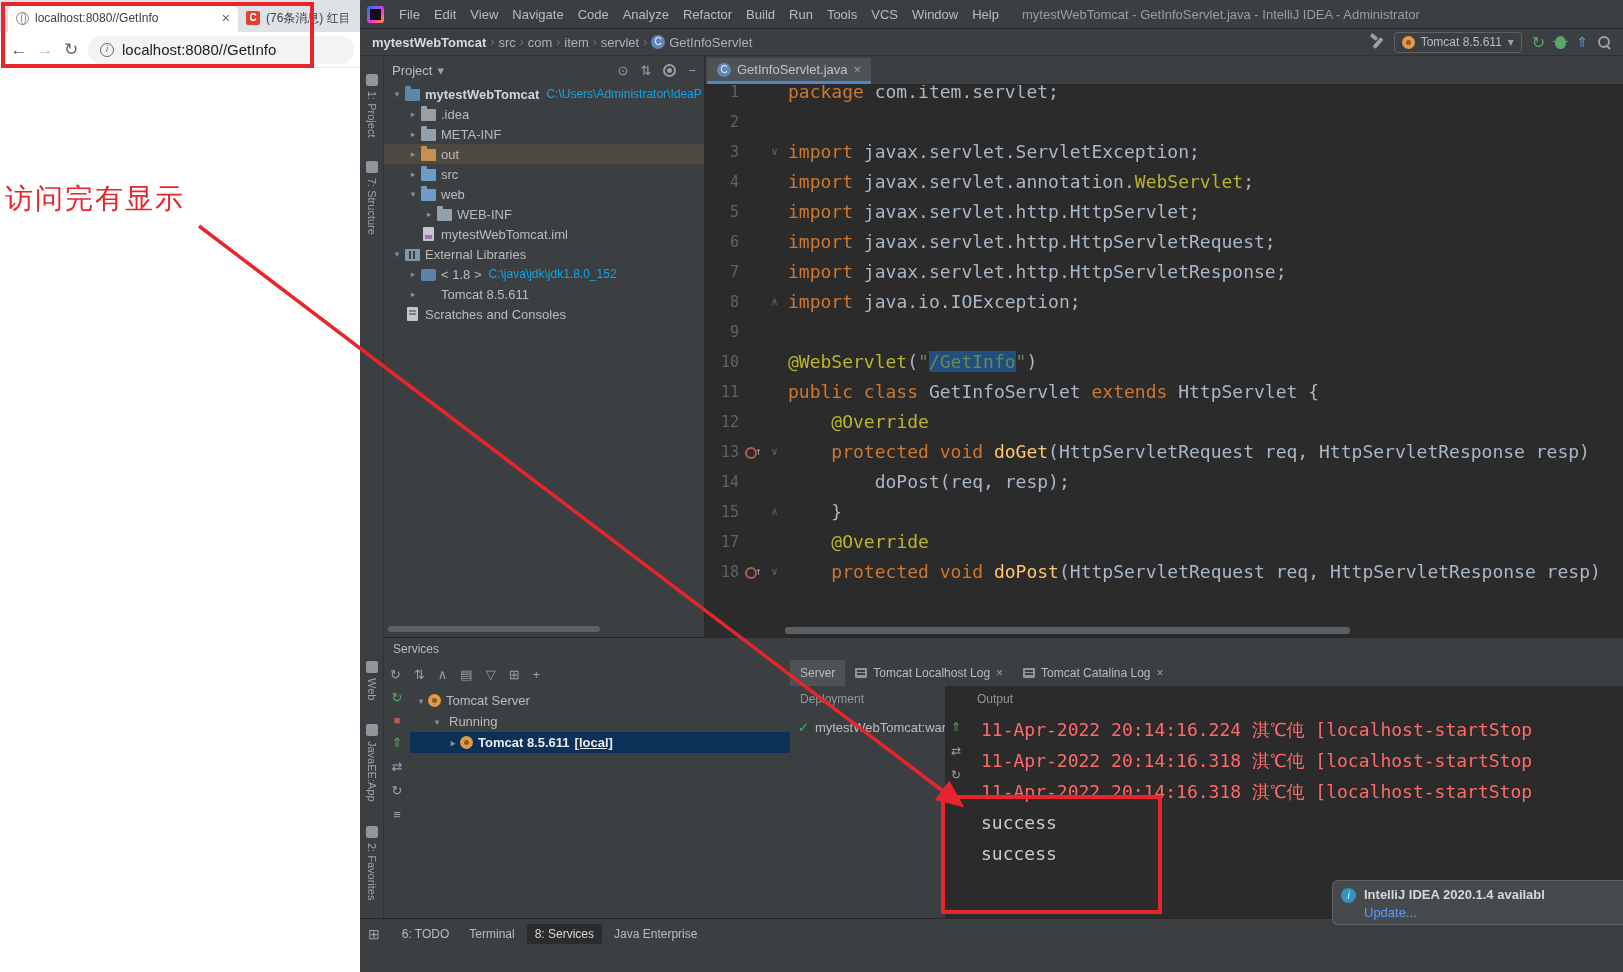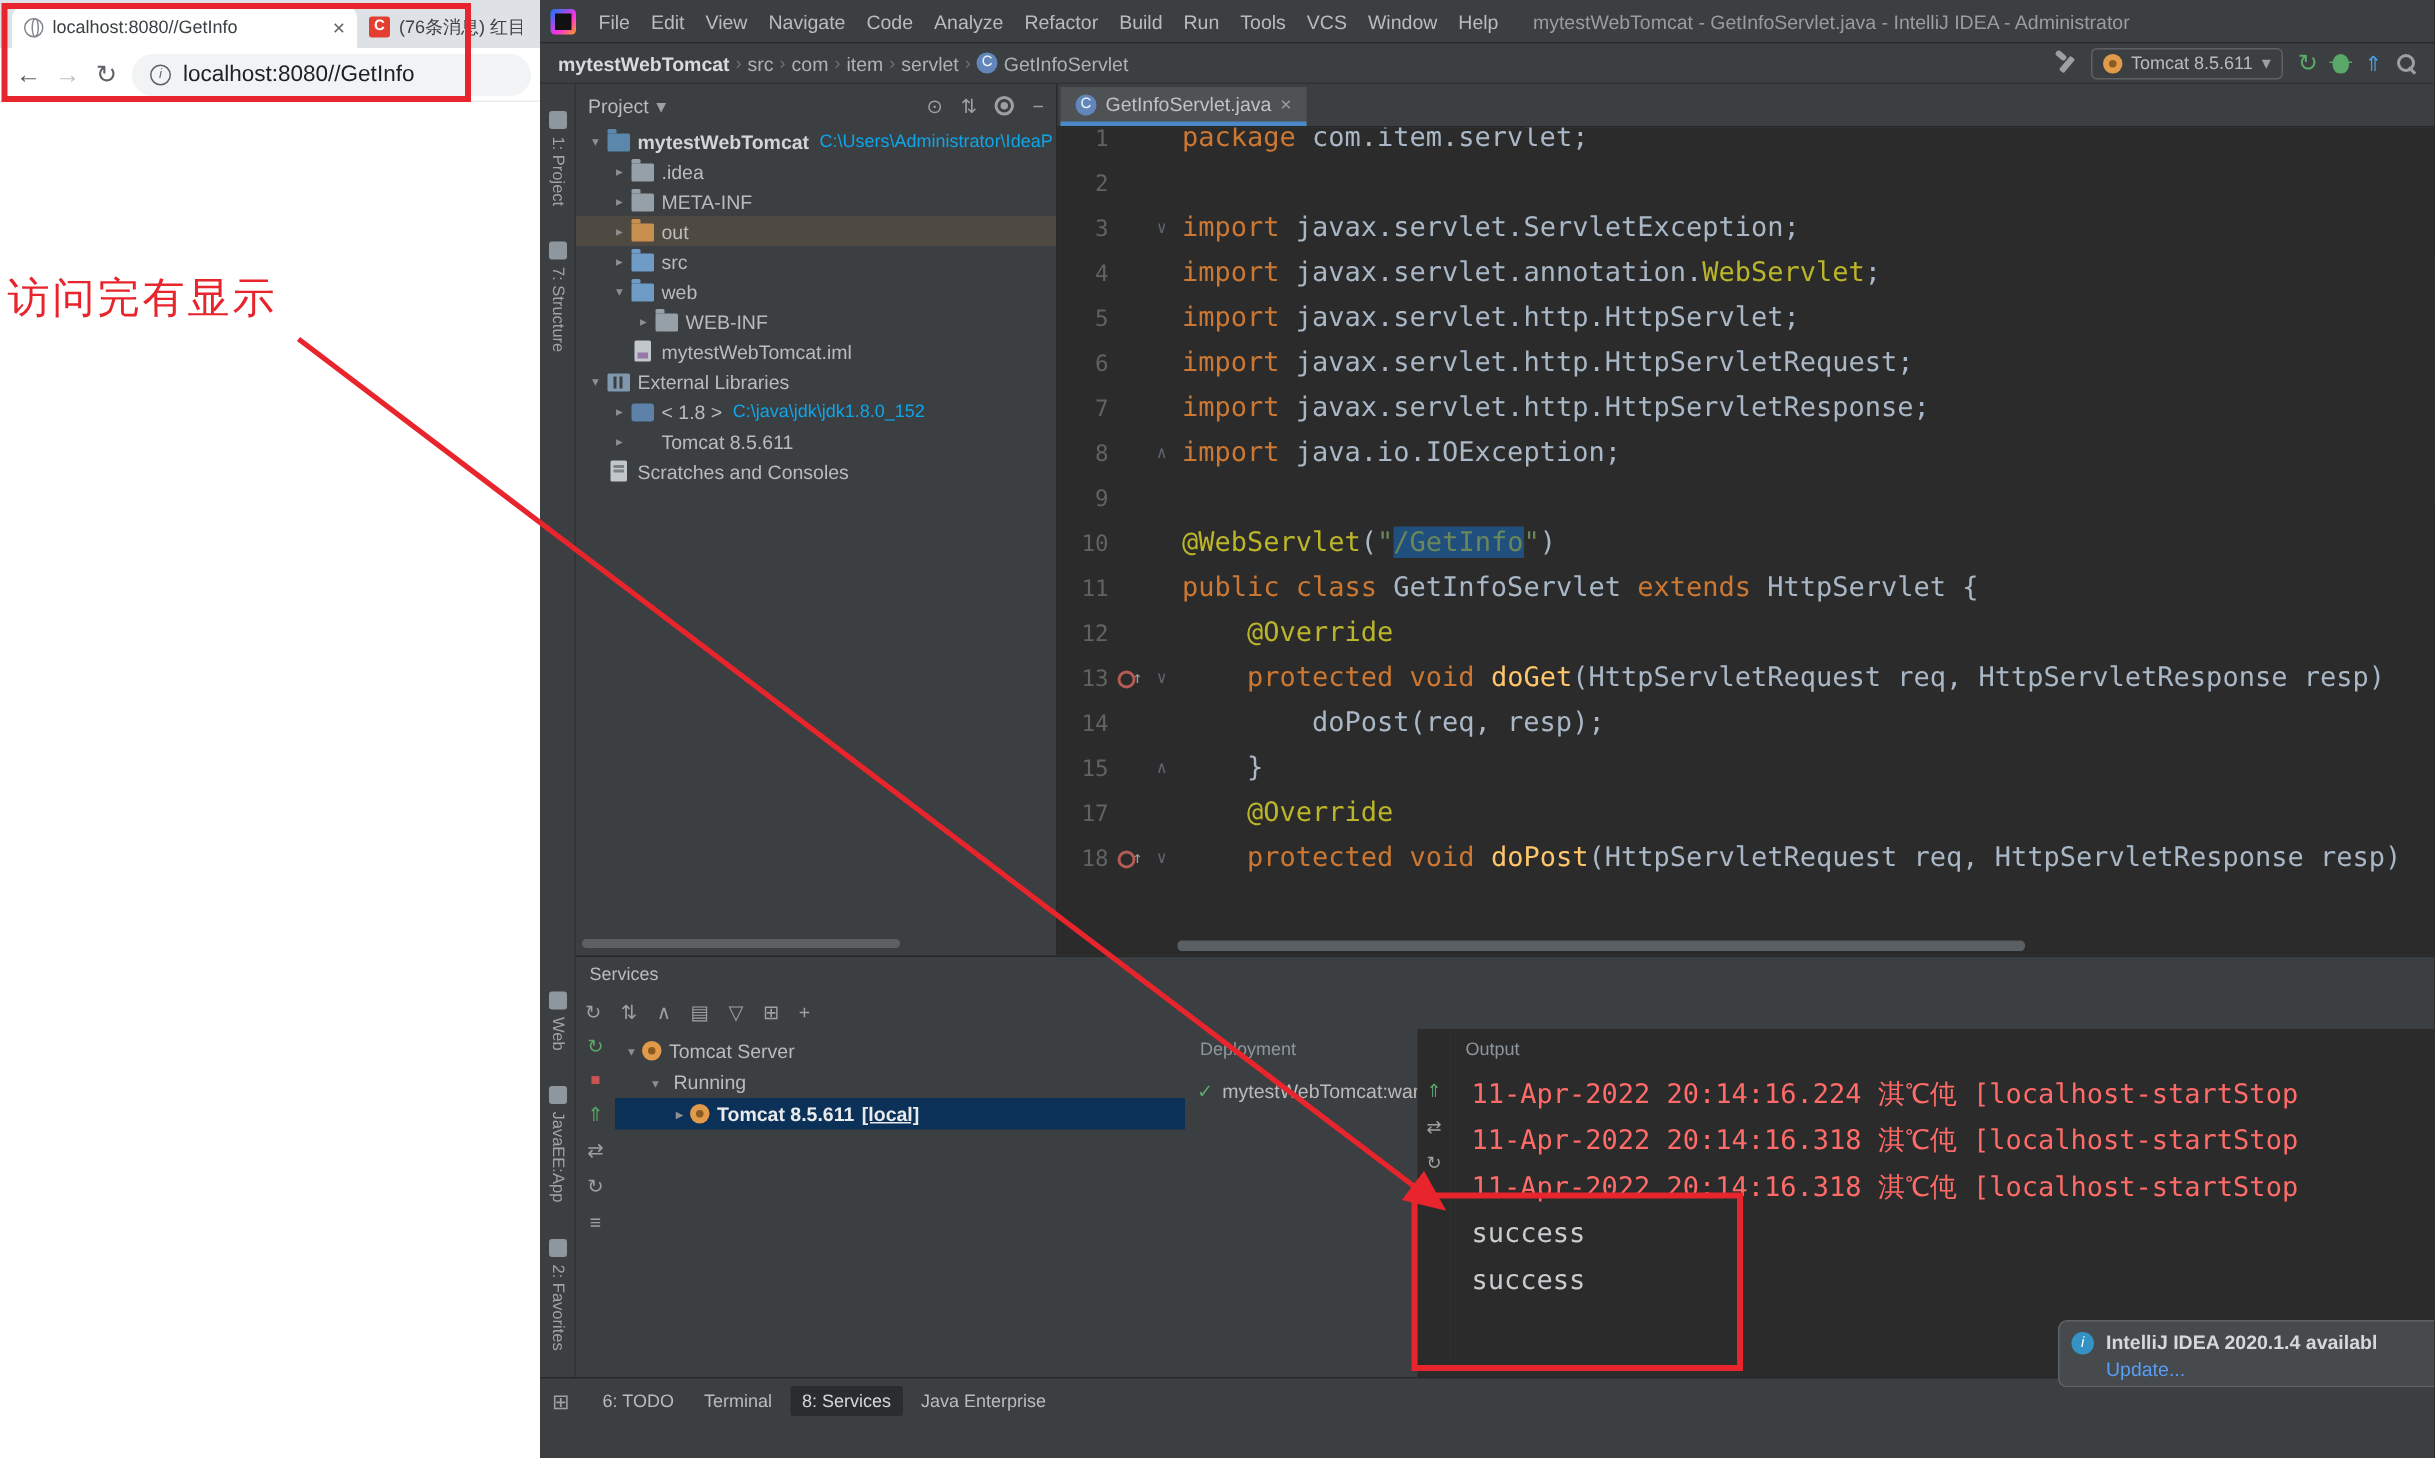--- a/index.html
+++ b/index.html
@@ -131,21 +131,21 @@
   .mini-col { position:absolute; left:155px; top:0; width:22px; bottom:0; background:#2b2b2b; display:flex; flex-direction:column; align-items:center; gap:10px; padding-top:34px; font-size:12px; }
   .output-col { position:absolute; left:177px; top:0; right:0; bottom:0; background:#2b2b2b; overflow:hidden; }
   .logs { padding:8px 0 0 14px; font-family:"DejaVu Sans Mono", monospace; font-size:18px; line-height:31px; white-space:pre; }
   .log-err { color:#ff6b68; } .log-plain { color:#c8cccf; }
   
   .statusbar { position:absolute; left:0; bottom:0; width:100%; height:54px; background:#3c3f41; border-top:1px solid #282828; display:flex; align-items:flex-start; padding:5px 0 0 6px; gap:4px; }
   .sb-item { font-size:12px; color:#bbbbbb; padding:3px 8px; border-radius:2px; }
   .sb-item.active { background:#2a2c2e; color:#d6d9dc; }
   .sb-grid { font-size:14px; color:#9da0a3; margin:2px 10px 0 2px; }
   
-  .notif { position:absolute; right:0; bottom:47px; width:251px; height:45px; background:#464a4c; border:1px solid #5e6264; border-right:none; border-radius:6px 0 0 6px; display:flex; padding:6px 8px; gap:8px; z-index:30; overflow:hidden; }
+  .notif { position:absolute; right:0; bottom:47px; width:291px; height:45px; background:#464a4c; border:1px solid #5e6264; border-right:none; border-radius:6px 0 0 6px; display:flex; padding:6px 8px; gap:8px; z-index:30; overflow:hidden; }
   .notif-ic { width:15px; height:15px; border-radius:50%; background:#3592c4; color:#fff; font-size:10px; font-style:italic; text-align:center; line-height:15px; flex:none; margin-top:1px; }
   .notif-ic::after { content:'i'; }
   .notif-title { font-size:13px; font-weight:bold; color:#d6d9dc; white-space:nowrap; }
   .notif-link { font-size:13px; color:#589df6; margin-top:3px; }
   
   .anno-box1 { position:absolute; left:1px; top:2px; width:313px; height:66px; border:4px solid #e8252c; z-index:100; }
   .anno-box2 { position:absolute; left:941px; top:795px; width:221px; height:119px; border:4px solid #e8252c; z-index:100; }
   .anno-note { position:absolute; left:5px; top:180px; font-size:28px; color:#e8252c; letter-spacing:2px; z-index:100; white-space:nowrap; }
   .anno-svg { position:absolute; left:0; top:0; z-index:110; pointer-events:none; }
 </style>
@@ -404,20 +404,35 @@
         </div>
         <div class="strow strow-sel" style="padding-left: 36px;">
           <span class="tarrow">▸</span>
           <span class="tomcat-ic"></span>
           <span style="margin-left: 5px;">Tomcat 8.5.611</span>
           <span class="st-suffix">[local]</span>
         </div>
       </div>
     <div class="svc-hscroll"></div>
     <div class="svc-right">
+      <div class="svc-tabs">
+          <div class="svc-tab active">
+            <span>Server</span>
+          </div>
+          <div class="svc-tab">
+            <span class="tab-log-ic"></span>
+            <span>Tomcat Localhost Log</span>
+            <span class="ic gl-close grey"></span>
+          </div>
+          <div class="svc-tab">
+            <span class="tab-log-ic"></span>
+            <span>Tomcat Catalina Log</span>
+            <span class="ic gl-close grey"></span>
+          </div>
+        </div>
       <div class="svc-body">
         <div class="deploy-col">
           <div class="col-header">Deployment</div>
           <div class="deploy-item">
             <span class="ic gl-check green"></span>
             <span>mytestWebTomcat:war</span>
           </div>
         </div>
         <div class="mini-col">
           <span class="ic gl-up green"></span>

